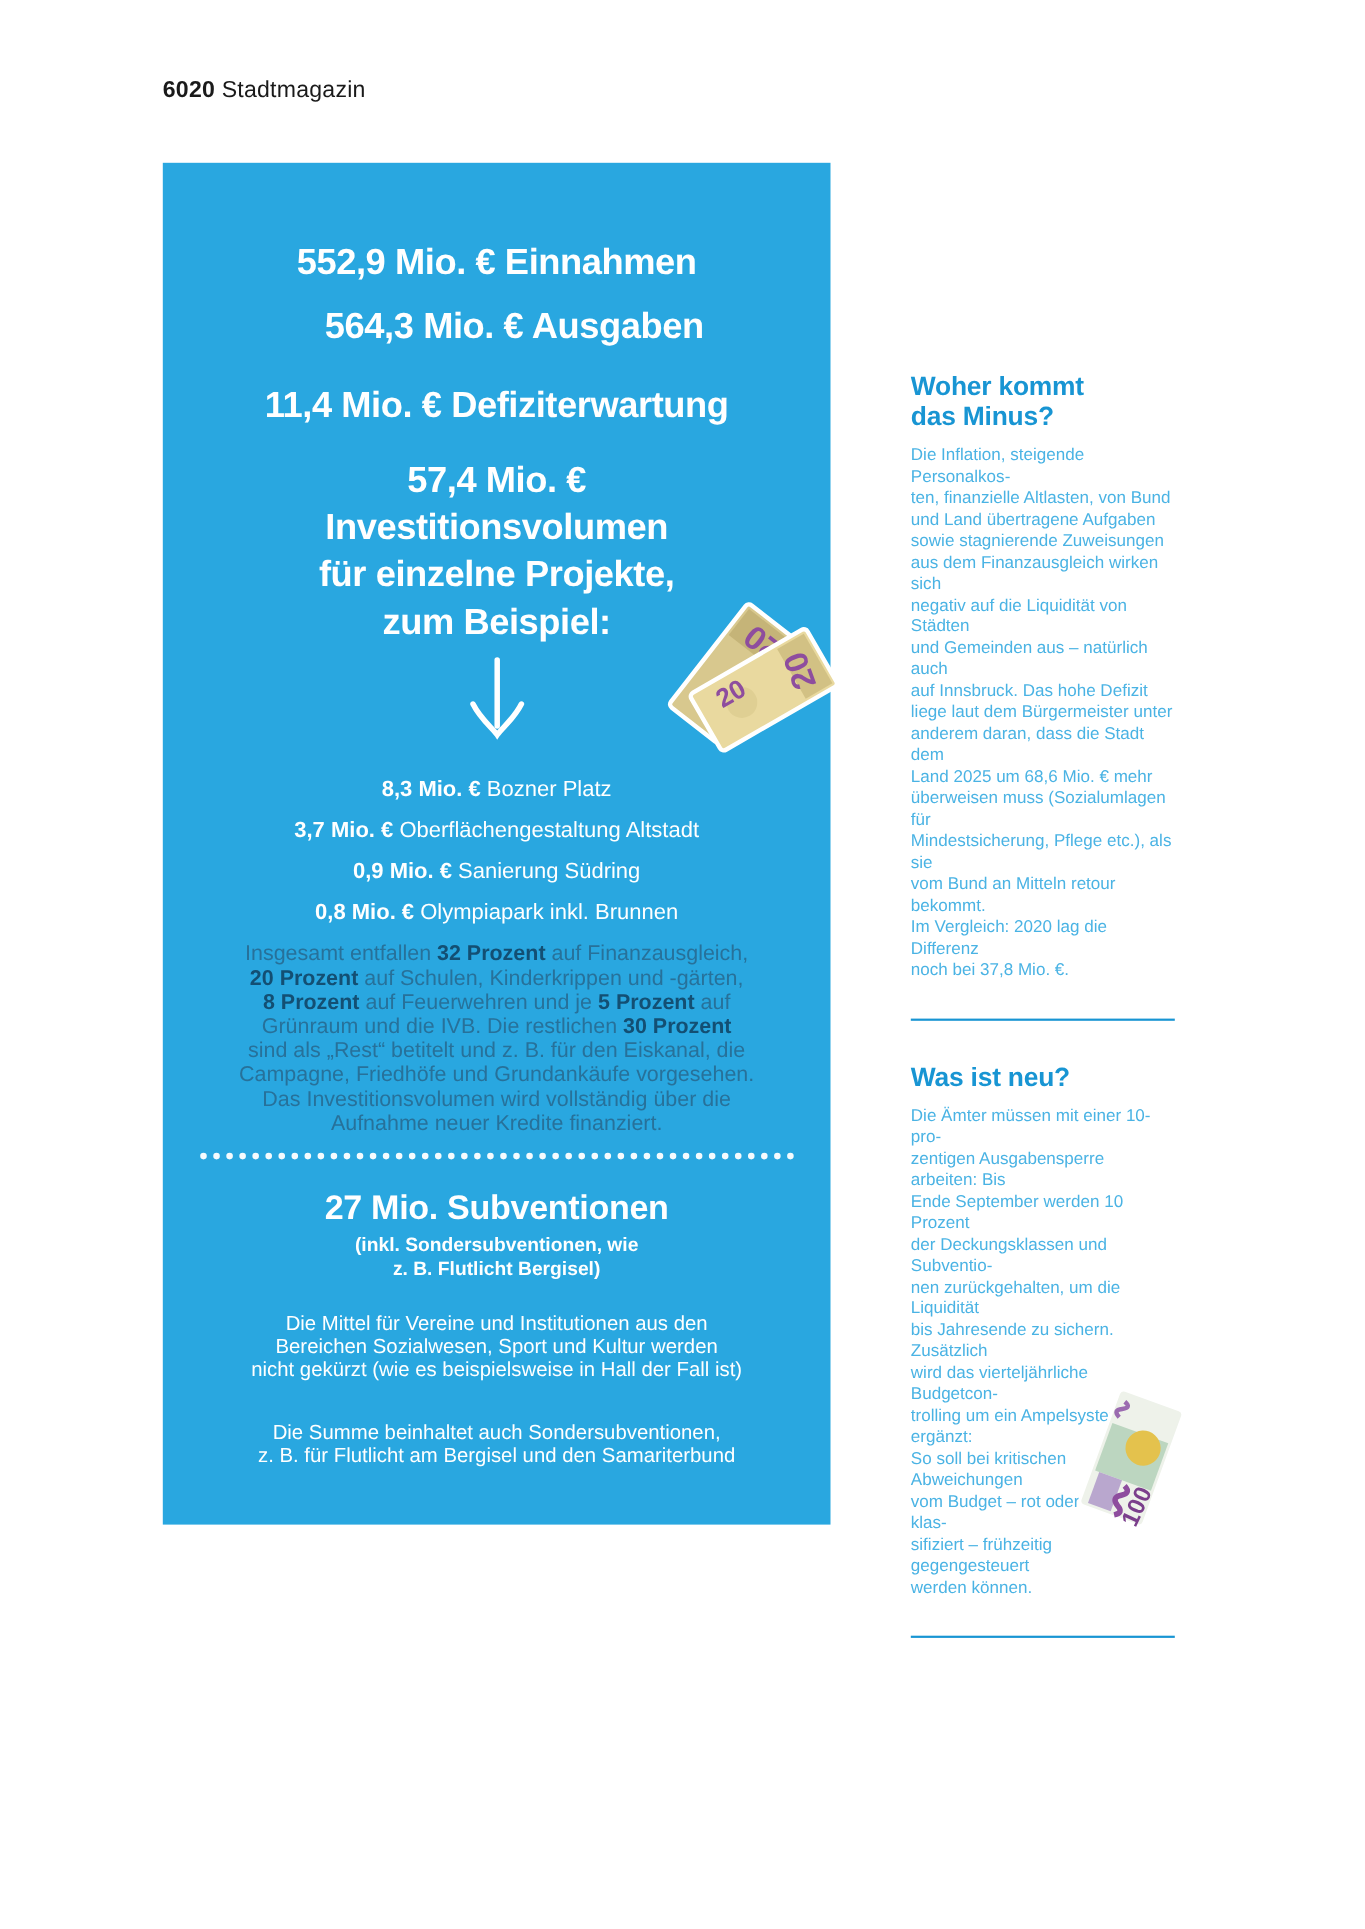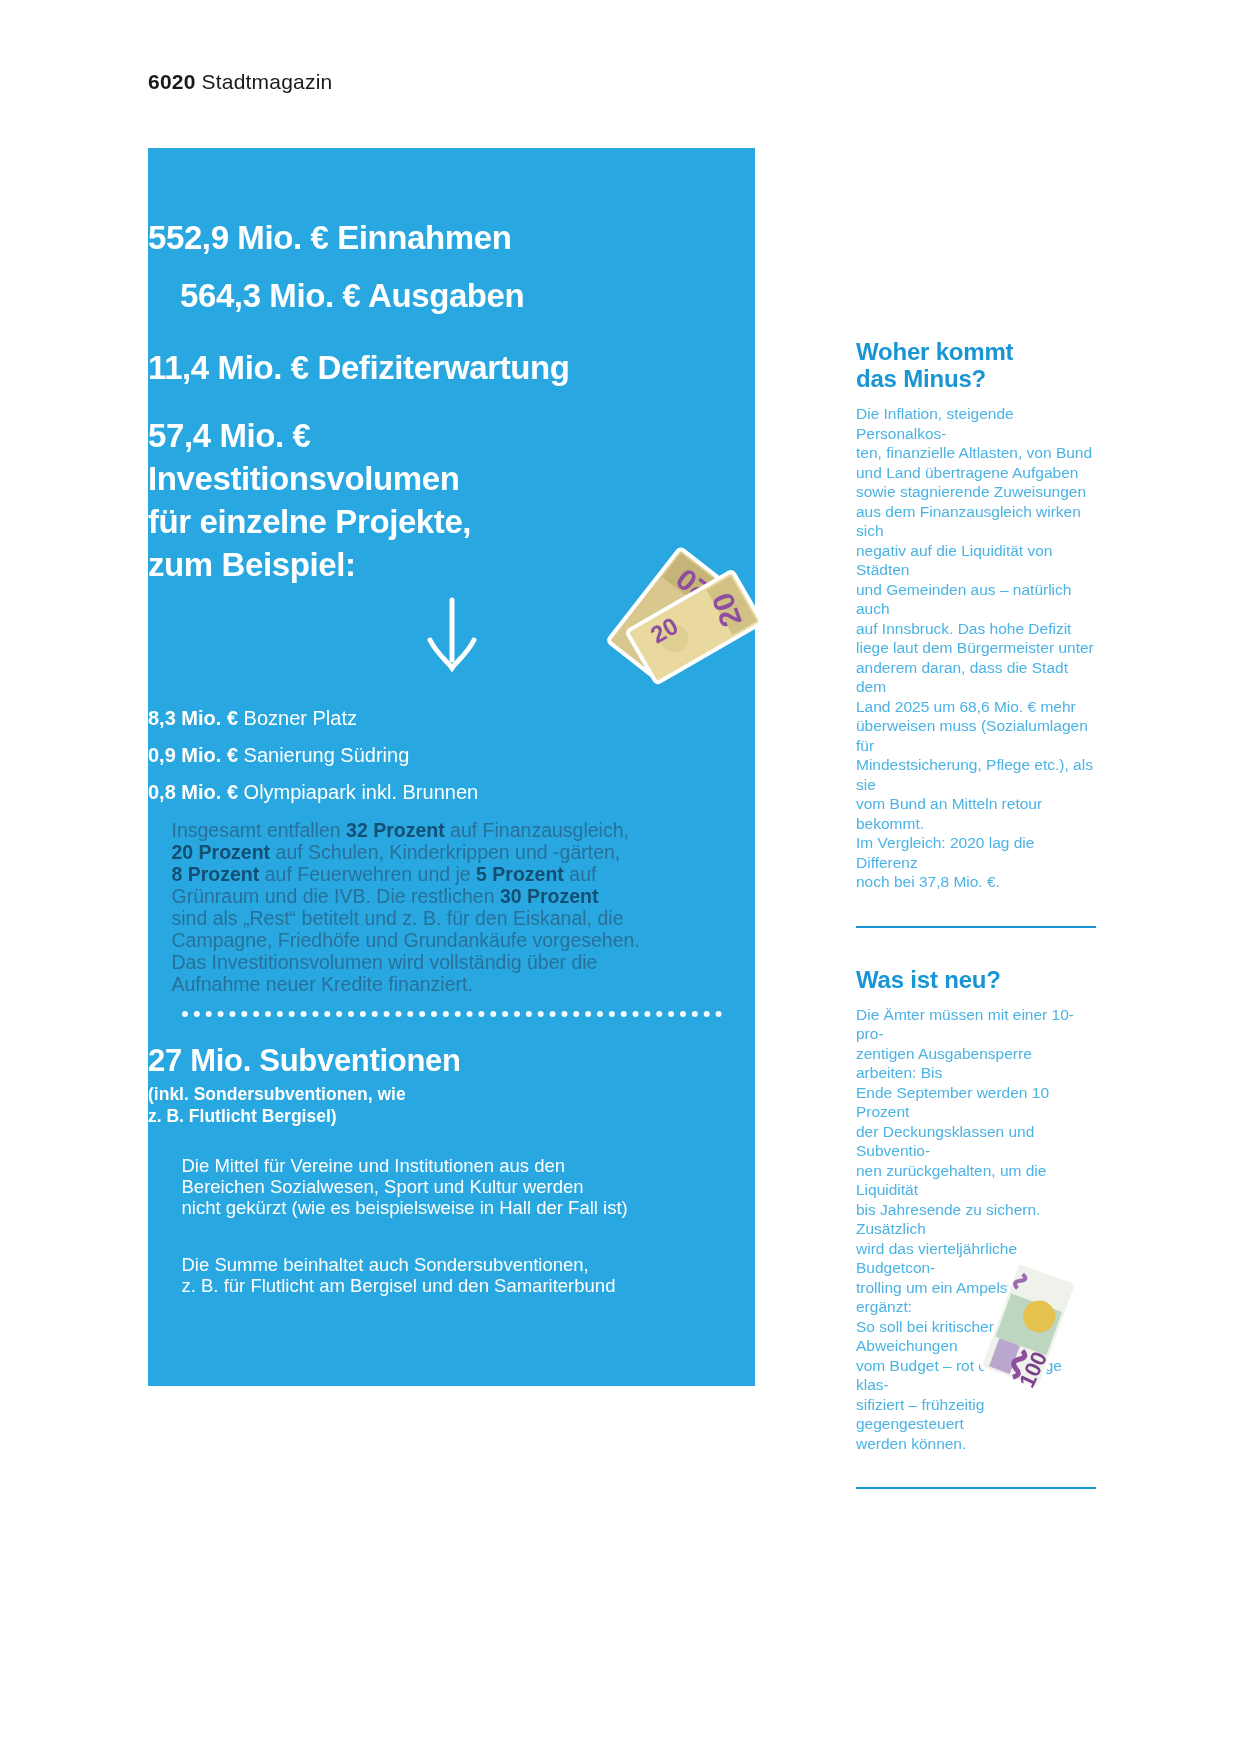--- a/index.html
+++ b/index.html
@@ -5,41 +5,41 @@
   html,body{margin:0;padding:0;background:#ffffff;}
   .page{position:relative;width:1241px;height:1554px;background:#ffffff;
         font-family:"Liberation Sans", sans-serif;overflow:hidden;}
 
   
   .masthead{position:absolute;left:148px;top:70px;font-size:21px;color:#1a1a1a;letter-spacing:0.2px;}
   .masthead .b{font-weight:bold;}
 
   
   .bluebox{position:absolute;left:148px;top:148px;width:607px;height:1238px;
-           background:#29a7e0;color:#ffffff;text-align:left;}
+           background:#29a7e0;color:#ffffff;text-align:center;}
   .hl{font-weight:bold;font-size:33px;letter-spacing:-0.4px;line-height:40px;white-space:pre-line;}
   .hl1{padding-top:70px;}
   .hl2{margin-top:18px;padding-left:32px;}
   .hl3{margin-top:32px;}
   .hl4{margin-top:26px;line-height:43px;}
   .arrow{display:block;margin:10px auto 0;}
   .projects{margin-top:24px;}
   .proj{font-size:20px;line-height:21px;margin-bottom:16px;color:#ffffff;}
   .proj .amt{font-weight:bold;}
   .intro{margin:14px auto 0;font-size:19.5px;line-height:22px;color:#27719a;
          white-space:pre-line;width:560px;}
   .intro .seg-bold{font-weight:bold;color:#134f73;}
   .dotted{margin:16px auto 0;width:540px;border-top:6px dotted rgba(255,255,255,0.95);}
   .sub-title{margin-top:26px;font-weight:bold;font-size:31px;line-height:36px;letter-spacing:-0.3px;}
   .sub-note{margin-top:4px;font-weight:bold;font-size:17.5px;line-height:22px;white-space:pre-line;}
   .wpara{margin:28px auto 0;font-size:18.5px;line-height:21px;width:540px;white-space:pre-line;}
   .wpara2{margin-top:36px;}
 
   
-  .rightcol{position:absolute;left:856px;top:338px;width:240px;}
+  .rightcol{position:absolute;left:828px;top:338px;width:240px;}
   .r-title{color:#1895d3;font-weight:bold;font-size:24px;line-height:27px;white-space:pre-line;letter-spacing:-0.2px;}
   .r-body{color:#4ab3e4;font-size:15.5px;line-height:19.5px;margin-top:12px;white-space:pre-line;}
   .r-div{border:none;border-top:2px solid #1895d3;margin:34px 0 38px 0;width:100%;}
 
   
   .notes20{position:absolute;left:592px;top:540px;}
   .note100{position:absolute;left:975px;top:1262px;}
 
   
   .footer{position:absolute;left:0;top:1666px;width:1241px;text-align:center;
@@ -64,20 +64,21 @@
 für einzelne Projekte,
 zum Beispiel:</div>
 
     <svg class="arrow" width="64" height="88" viewBox="0 0 64 88">
       <path d="M32 4 V64" fill="none" stroke="#ffffff" stroke-width="5" stroke-linecap="round"></path>
       <path d="M10 44 C17 58 28 66 32 72 C36 66 47 58 54 44" fill="none" stroke="#ffffff" stroke-width="5" stroke-linecap="round"></path>
     </svg>
 
     <div class="projects">
       <div class="proj"><span class="amt">8,3 Mio. €</span><span> Bozner Platz</span></div>
+      <div class="proj"><span class="amt">3,7 Mio. €</span><span> Oberflächengestaltung Altstadt</span></div>
       <div class="proj"><span class="amt">0,9 Mio. €</span><span> Sanierung Südring</span></div>
       <div class="proj"><span class="amt">0,8 Mio. €</span><span> Olympiapark inkl. Brunnen</span></div>
     </div>
 
     <p class="intro"><span>Insgesamt entfallen </span><span class="seg-bold">32 Prozent</span><span> auf Finanzausgleich,
 </span><span class="seg-bold">20 Prozent</span><span> auf Schulen, Kinderkrippen und -gärten,
 </span><span class="seg-bold">8 Prozent</span><span> auf Feuerwehren und je </span><span class="seg-bold">5 Prozent</span><span> auf
 Grünraum und die IVB. Die restlichen </span><span class="seg-bold">30 Prozent</span><span>
 sind als „Rest“ betitelt und z. B. für den Eiskanal, die
 Campagne, Friedhöfe und Grundankäufe vorgesehen.

